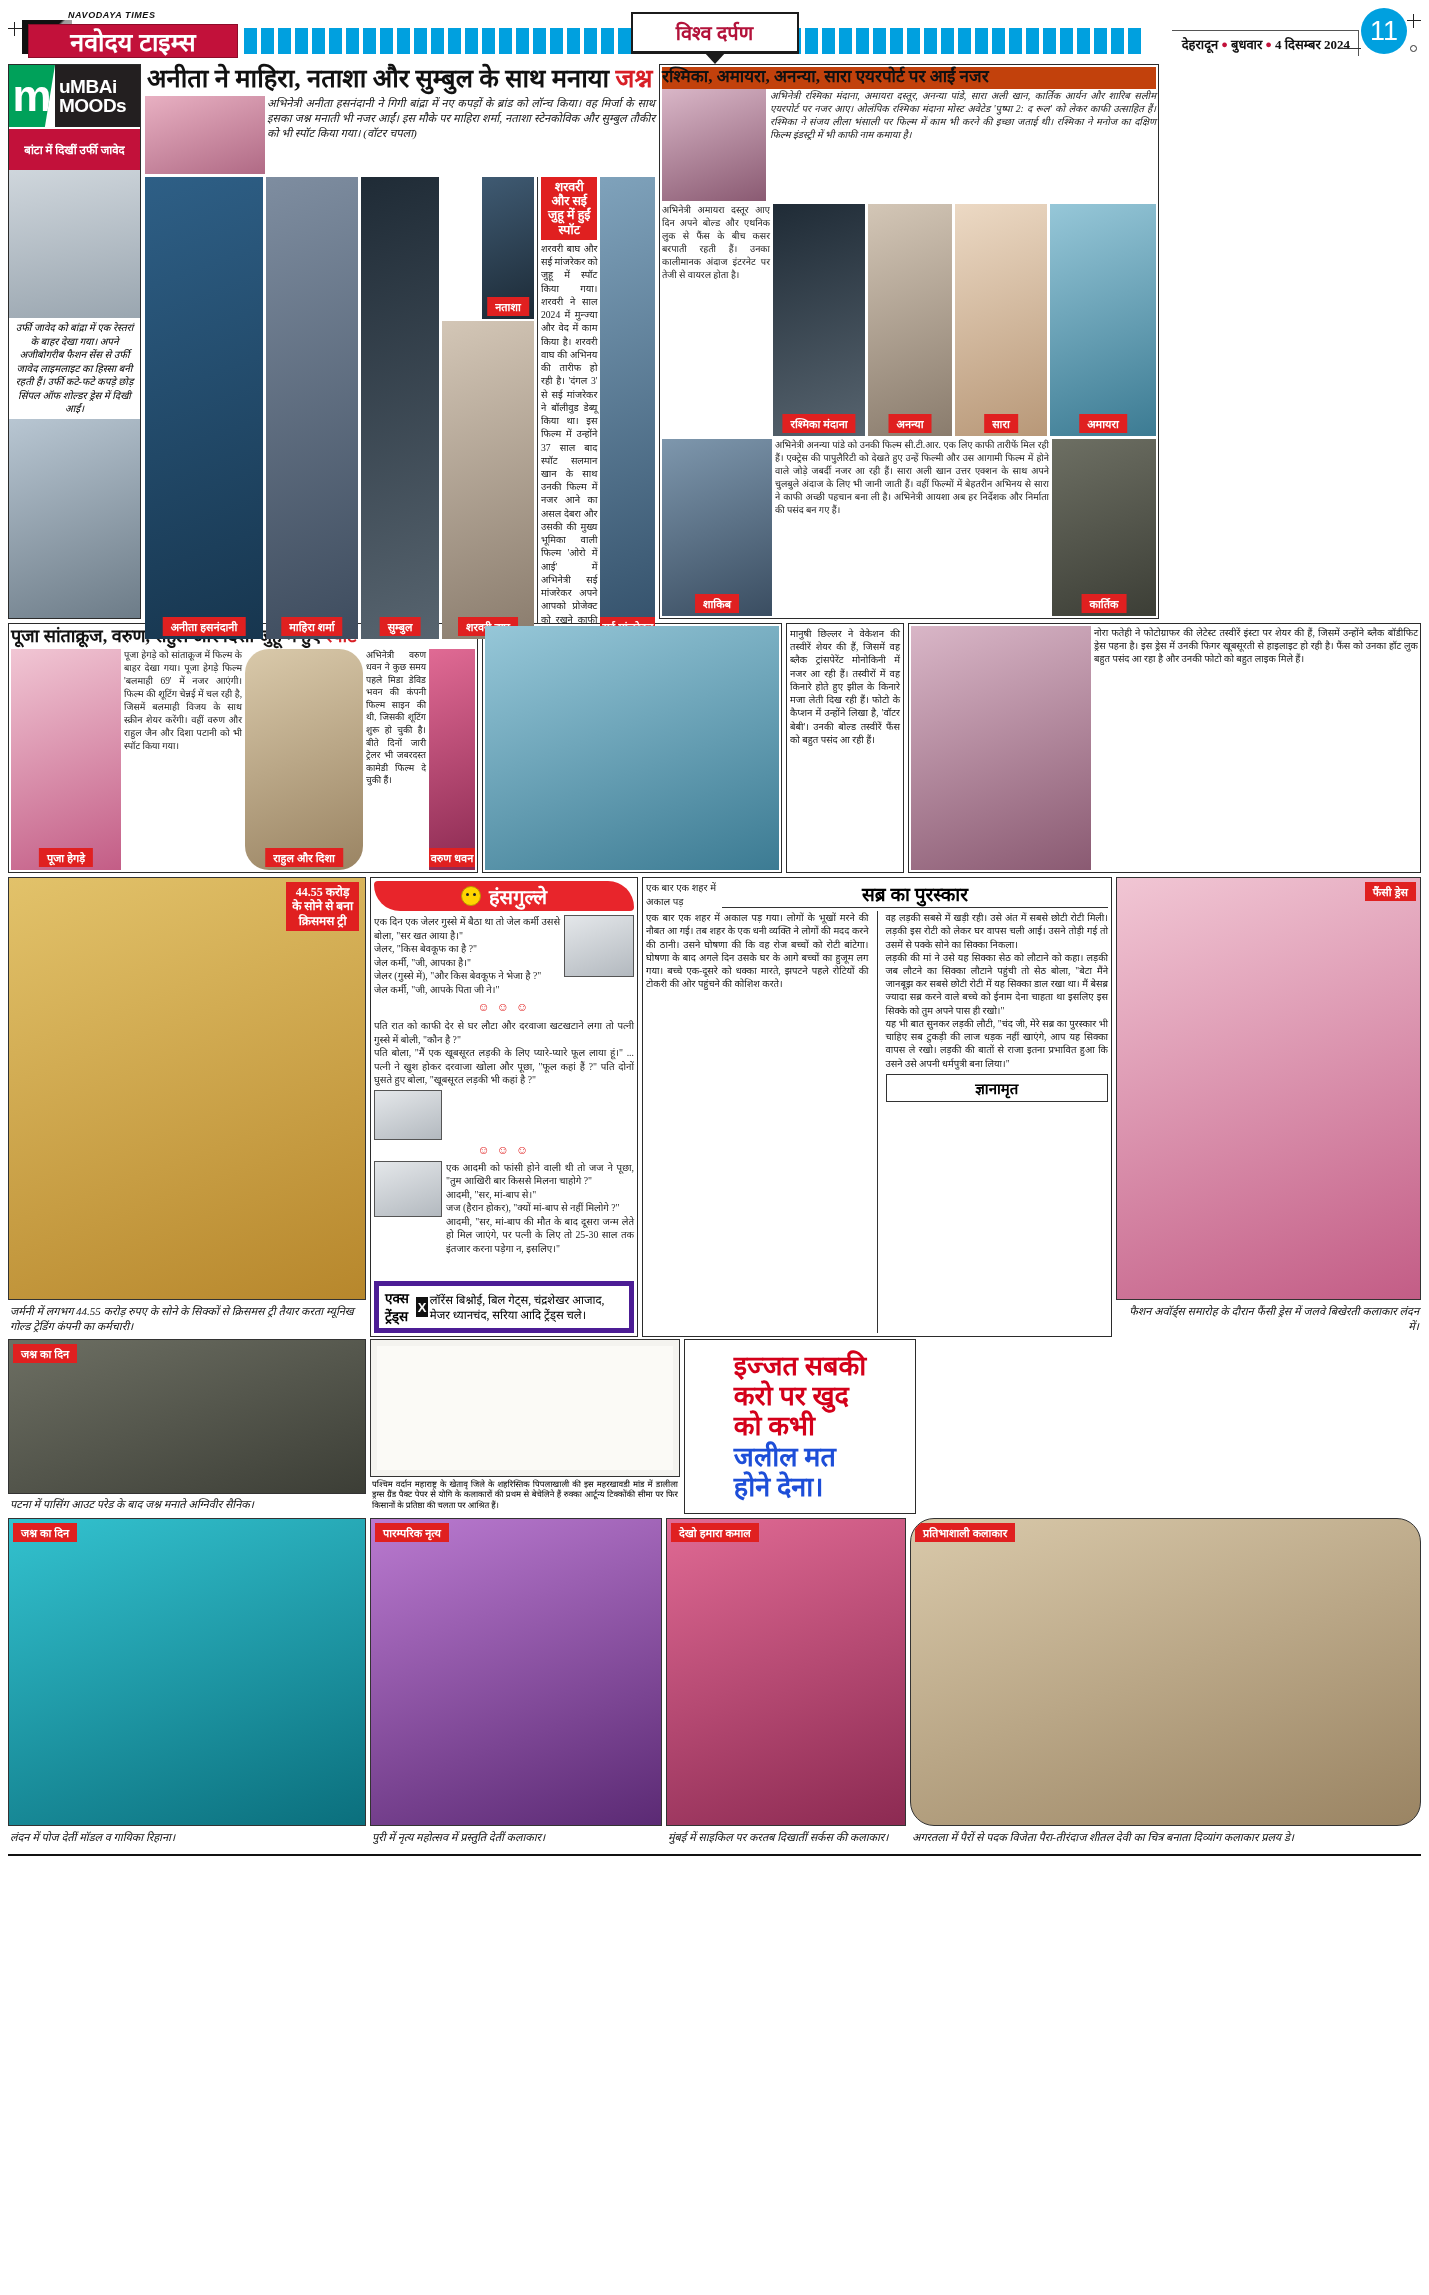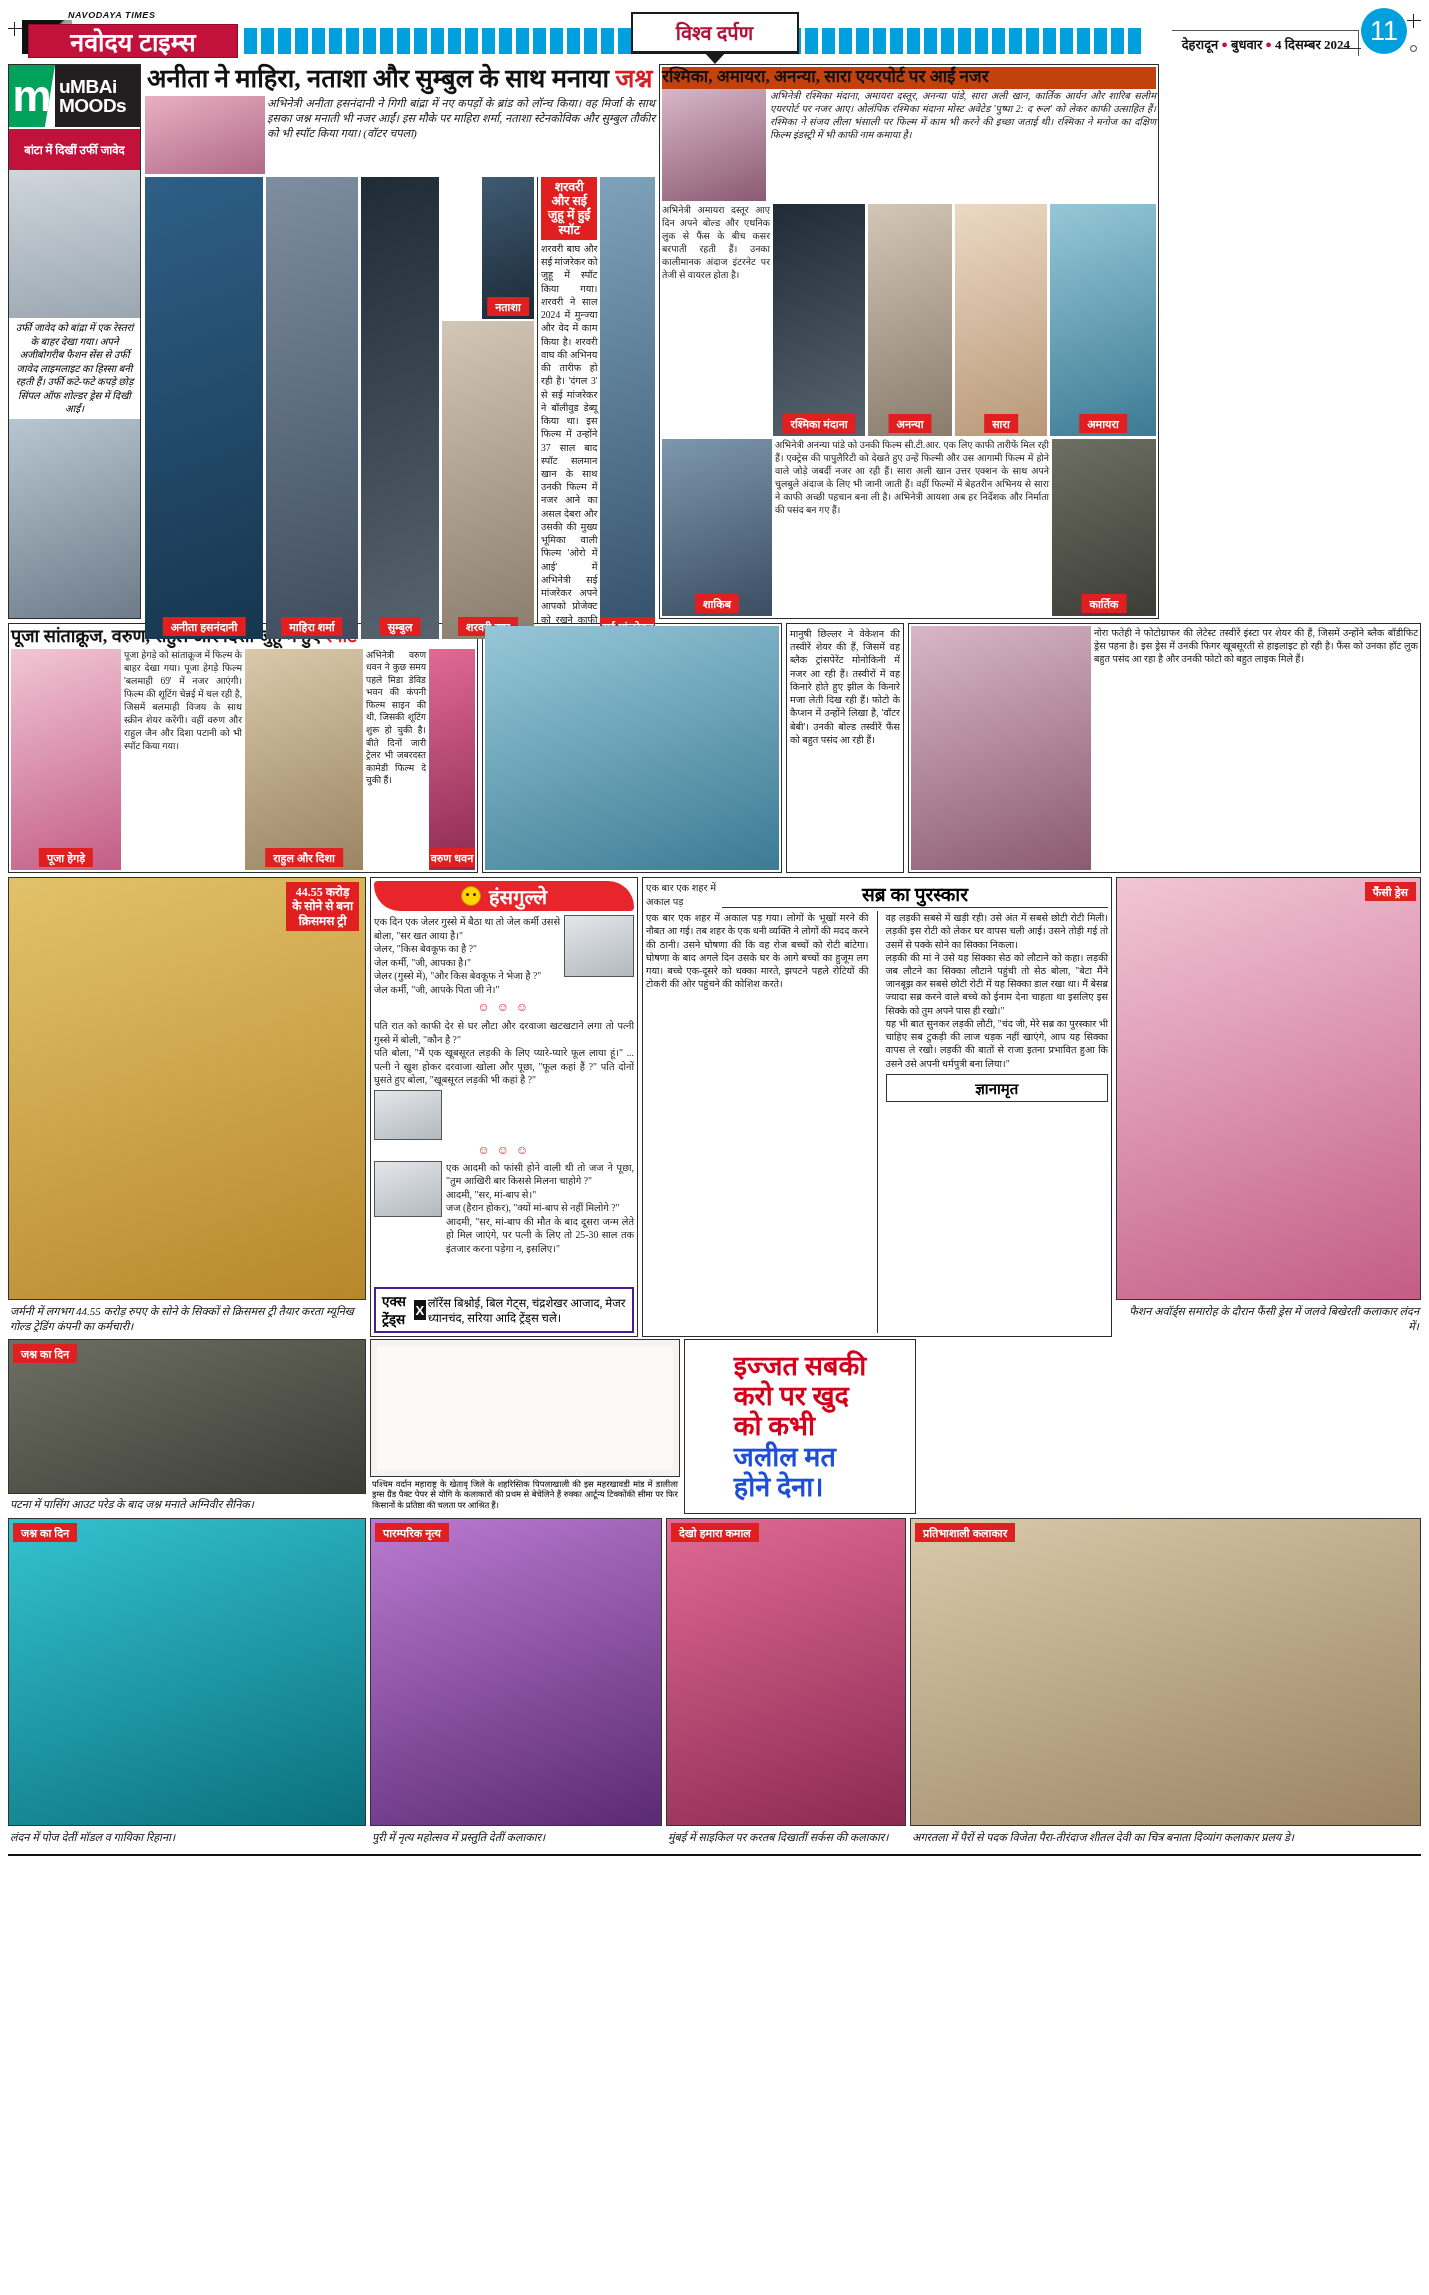--- a/index.html
+++ b/index.html
@@ -117,40 +117,40 @@
   .p9 {background:linear-gradient(160deg,#e8b0c2,#b06a85);}
   .p10{background:linear-gradient(160deg,#96c7d8,#3c7b93);}
   .p11{background:linear-gradient(160deg,#ecd9c4,#b89878);}
   .p12{background:linear-gradient(160deg,#d9b6c7,#8a5a72);}
   .p13{background:linear-gradient(160deg,#f1c6d4,#c35d86);}
   .p14{background:linear-gradient(160deg,#e2c26a,#b7872c);}
   .p15{background:linear-gradient(160deg,#6d6f63,#3c3e36);}
   .p16{background:linear-gradient(160deg,#33c2cf,#0b6f7d);}
   .p17{background:linear-gradient(160deg,#ba7ad0,#5b2a74);}
   .p18{background:linear-gradient(160deg,#e06a94,#8c2a52);}
-  .p19{background:linear-gradient(160deg,#d9c9aa,#9a8463);}
+  .p19{background:linear-gradient(160deg,#d9c9aa,#9a8463);border-radius:24px;}
   .p20{background:linear-gradient(160deg,#7e97ad,#3a4d61);}
   .p21{background:linear-gradient(160deg,#e4e7ea,#b3b9bf);}
 
   
   .hg-ribbon {
     background:#e8252b; color:#fff; font-weight:700; font-size:20px;
     display:flex; align-items:center; justify-content:center; gap:8px;
     height: 30px; border-radius: 4px 26px 4px 26px; position: relative;
   }
   .smiley { width:20px;height:20px;border-radius:50%;background:#ffd400;border:1px solid #b79700;
             position:relative; }
   .smiley:before{content:"";position:absolute;left:4px;top:6px;width:3px;height:3px;background:#222;border-radius:50%;}
   .smiley:after{content:"";position:absolute;right:4px;top:6px;width:3px;height:3px;background:#222;border-radius:50%;}
   .emoji-row { text-align:center; color:#e02020; font-size:12px; letter-spacing:2px; }
   .gyan { border:1px solid #333; text-align:center; font-weight:700; font-size:15px; padding:3px; background:#fff; }
   .izzat { color:#d4001a; font-weight:700; font-size:27px; line-height:1.12; }
   .izzat .blk { color:#1d4ed8; }
   .trends-bar {
-    border:2px solid #4c1d95; display:flex; align-items:center; gap:2px;
+    border:5px solid #4c1d95; display:flex; align-items:center; gap:2px;
     padding: 3px 6px; font-weight:700; font-size:13.5px; background:#fff;
   }
   .x-badge { width:20px;height:20px;background:#111;color:#fff;font-family:"Liberation Sans",sans-serif;
              display:flex;align-items:center;justify-content:center;font-size:13px;font-weight:700;}
 
   .cartoon { border:1px solid #333; background:#f4f3ef; position:relative; }
   .cartoon .inner { position:absolute; inset:6px; background:#fbfaf6; }
   .vline { width:1px; background:#333; align-self:stretch; }
 
   .footer-rule { border-top:2px solid #111; margin-top:6px; }

